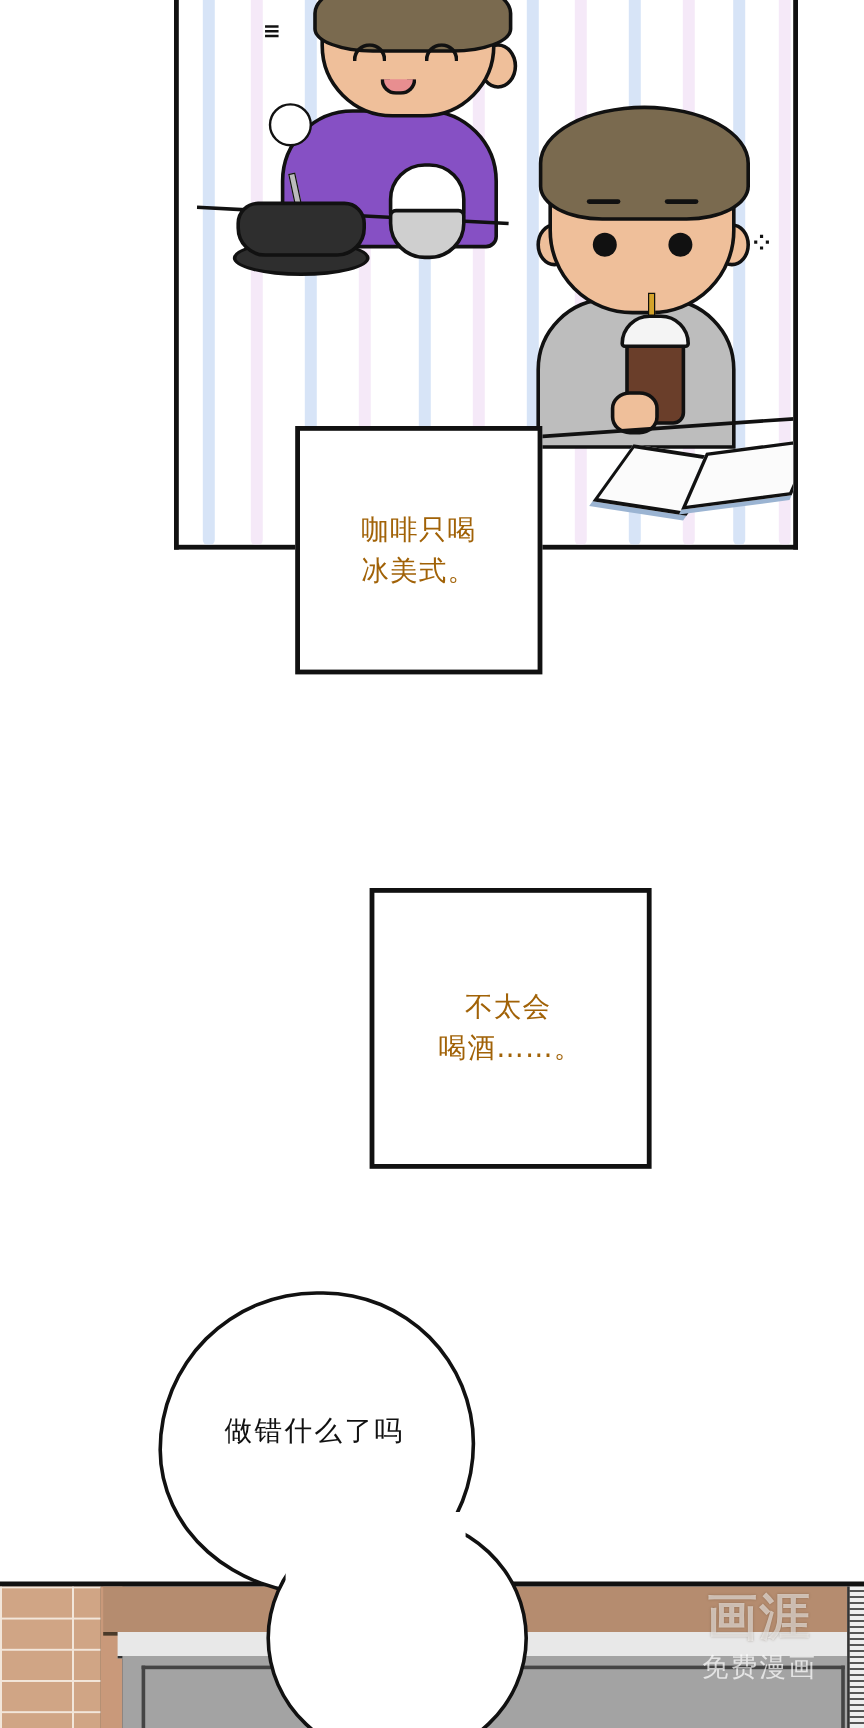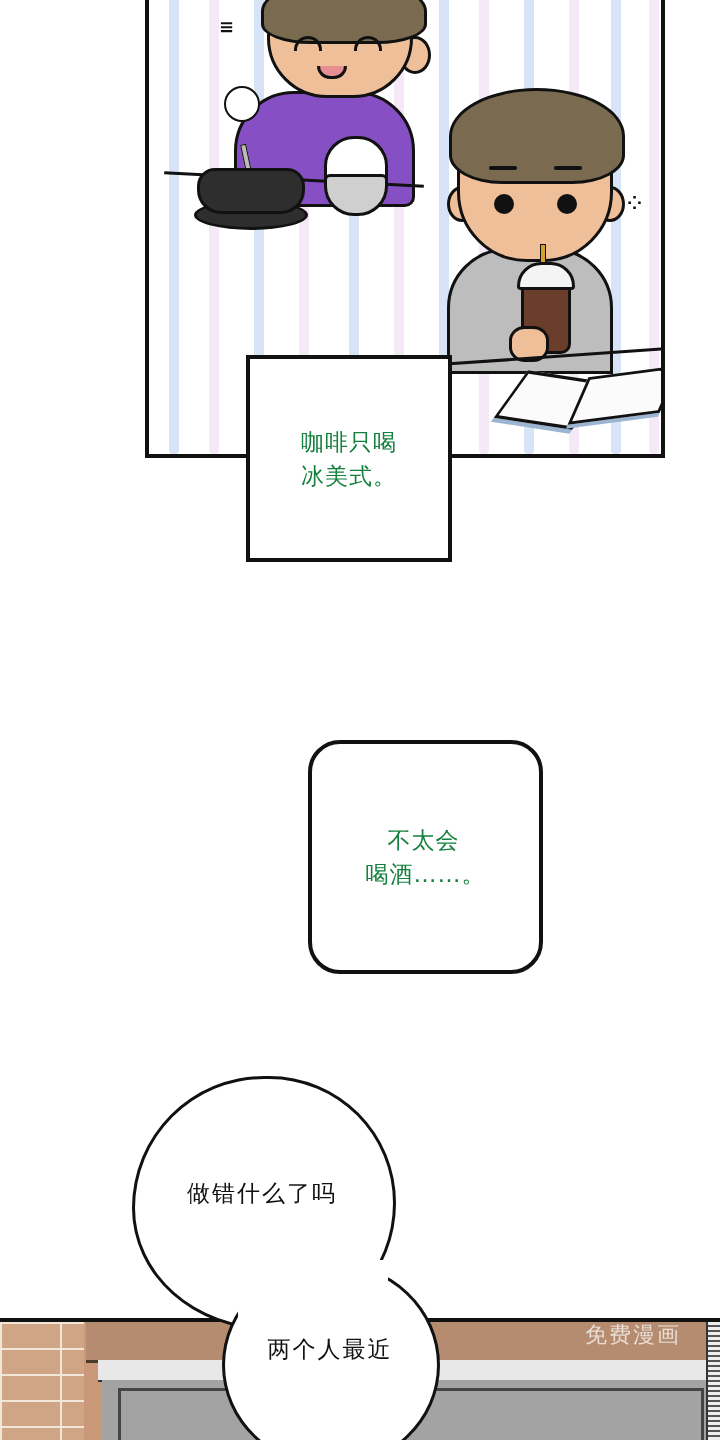--- a/index.html
+++ b/index.html
@@ -49,23 +49,23 @@
     .table-line-b { left: 300px; top: 358px; width: 240px; height: 3px; background: #111; transform: rotate(-4deg); }
     .book-l { left: 358px; top: 380px; width: 80px; height: 42px; background: #fbfbfb; border: 3px solid #111; transform: skewX(-30deg) rotate(8deg); box-shadow: 0 4px 0 #9bb4d2; }
     .book-r { left: 432px; top: 375px; width: 80px; height: 42px; background: #fbfbfb; border: 3px solid #111; transform: skewX(-30deg) rotate(-8deg); box-shadow: 0 4px 0 #9bb4d2; }
     .sfx { font-size: 18px; color: #111; font-weight: bold; }
 
     
     .caption {
       position: absolute; background: #fff; border: 4px solid #111; box-sizing: border-box;
       display: flex; align-items: center; justify-content: center; text-align: center;
     }
-    .caption .txt { font-size: 23px; line-height: 34px; color: #15803d; letter-spacing: 1px; }
+    .caption .txt { font-size: 23px; line-height: 34px; color: #a16207; letter-spacing: 1px; }
     .cap1 { left: 246px; top: 355px; width: 206px; height: 207px; }
-    .cap2 { left: 308px; top: 740px; width: 235px; height: 234px; border-radius: 32px; }
+    .cap2 { left: 308px; top: 740px; width: 235px; height: 234px; }
     .cap2 .txt { text-align: left; }
     .cap2 .l1 { padding-left: 22px; display: block; }
 
     
     .panel3 {
       left: 0; top: 1318px; width: 720px; height: 130px;
       border-top: 4px solid #111; box-sizing: border-box; overflow: hidden; background: #9e9e9e;
     }
     .bricks {
       left: 0; top: 0; width: 84px; height: 130px;
@@ -175,18 +175,18 @@
 </div>
 
 <div class="bubble bubble1"></div>
 <div class="bubble bubble2"></div>
 <div class="bubble-join"></div>
 
 <div class="btxt bt1">
   <span style="display:block">做错什么了吗</span>
 </div>
 <div class="btxt bt2">
-  <span style="display:block">两个人最近</span>
 </div>
 
 <div class="abs watermark">
+  <span class="wm-logo">画涯</span>
   <span class="wm-sub">免费漫画</span>
 </div>
 
 </body></html>

